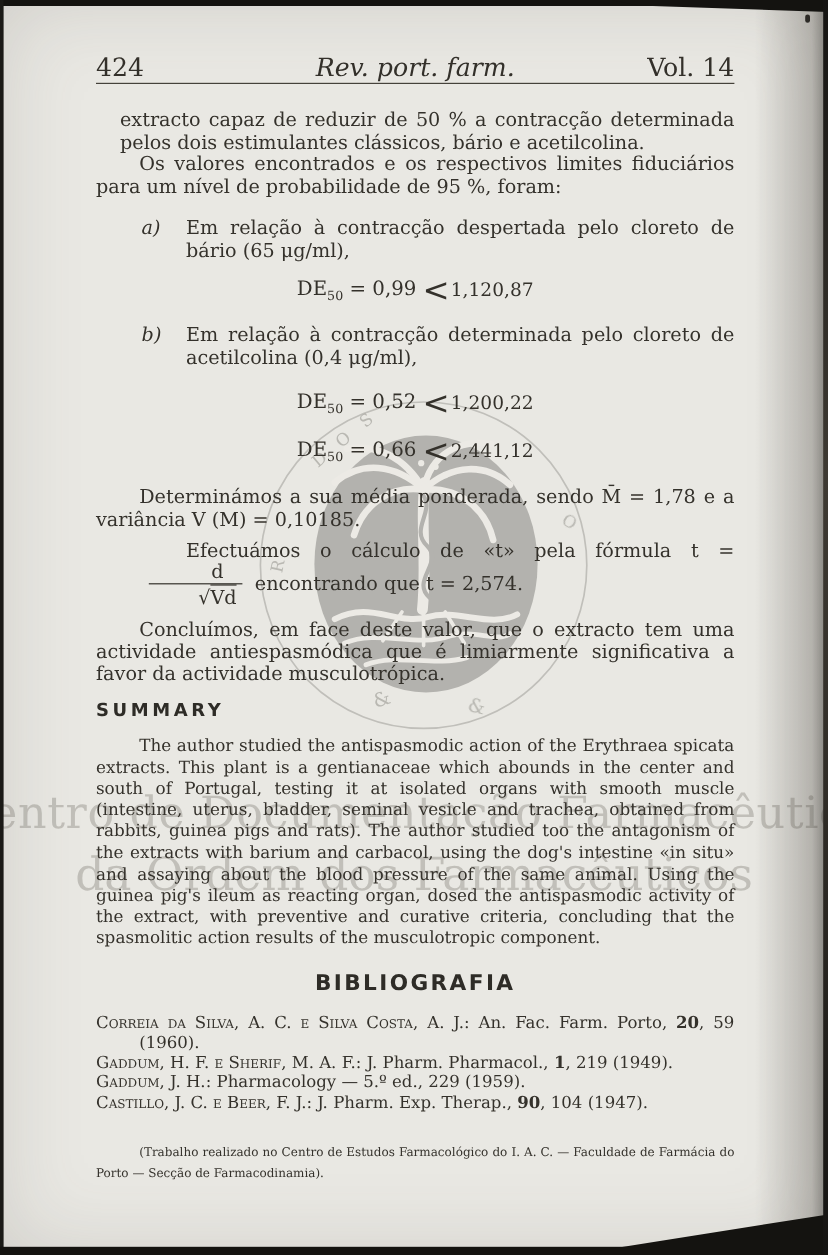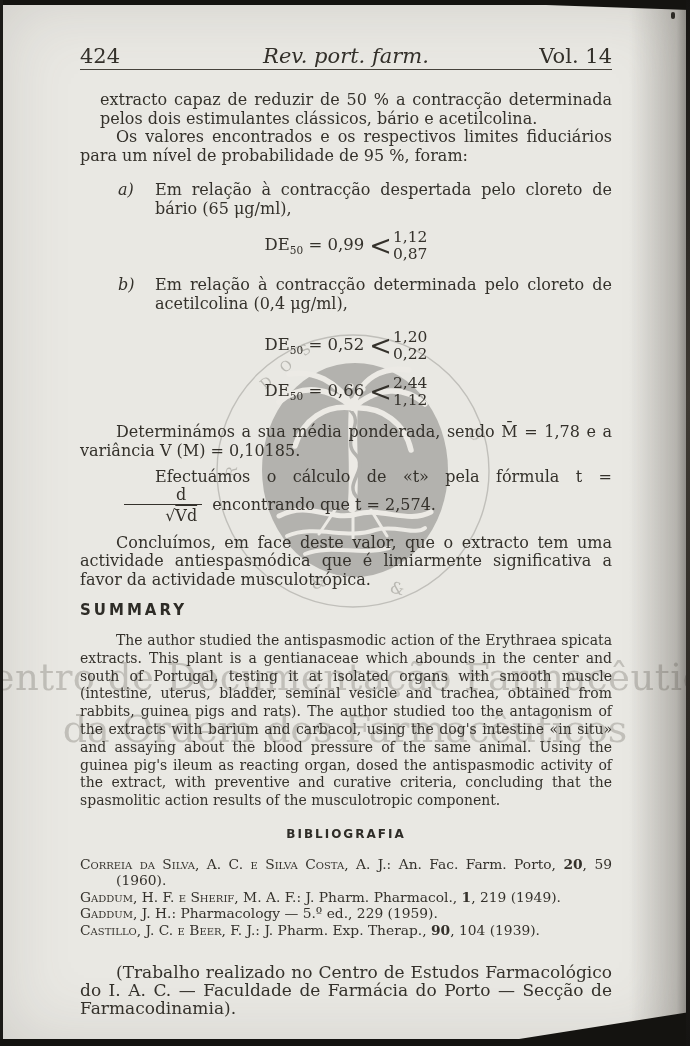--- a/index.html
+++ b/index.html
@@ -45,40 +45,40 @@
   .mt-p4{margin-top:8px;margin-left:39px;}
   .mt-p5{margin-top:10px;}
 
   .item{margin:16px 0 0 38px;display:flex;}
   .item-label{font-style:italic;width:37px;flex:none;font-size:16px;line-height:18.5px;}
   .item-text{flex:1;text-align:justify;font-size:16px;line-height:18.5px;}
 
   .formula{margin-top:11px;display:flex;justify-content:center;align-items:center;font-size:16.5px;}
   .formula sub{font-size:10.5px;}
   .f-lt{font-size:27px;line-height:1;margin-left:5px;font-weight:400;}
-  .f-stack{display:inline-flex;flex-direction:column;font-size:15.5px;line-height:16.5px;margin-left:1px;text-align:left;}
+  .f-stack{display:inline-flex;flex-direction:row;font-size:15.5px;line-height:16.5px;margin-left:1px;text-align:left;}
 
   .frac{display:inline-flex;flex-direction:column;text-align:center;vertical-align:middle;margin:0 5px;}
   .frac-num{display:block;border-bottom:1.3px solid #34312b;padding:0 16px 2px;line-height:15px;}
   .frac-den{display:block;padding-top:2px;line-height:17px;}
   .ovl{text-decoration:overline;}
 
   .summary-h{margin:12px 0 0;text-align:left;
     font-family:"DejaVu Sans","Liberation Sans",sans-serif;font-weight:bold;font-size:15px;letter-spacing:3px;color:#2e2c27;}
   .summary-p{margin-top:13px;font-size:14px;line-height:17.8px;}
 
   .bib-h{margin:17px 0 0;text-align:center;
-    font-family:"DejaVu Sans","Liberation Sans",sans-serif;font-weight:bold;font-size:12px;letter-spacing:2px;color:#2e2c27;}
+    font-family:"DejaVu Sans","Liberation Sans",sans-serif;font-weight:bold;font-size:18px;letter-spacing:2px;color:#2e2c27;}
   .bib{margin-top:15px;font-size:13.8px;line-height:16.5px;}
   .bib-entry{padding-left:36px;text-indent:-36px;text-align:justify;margin:0;}
   .bib-authors{font-variant:small-caps;}
   .bib-journal{}
   .bib-vol{font-weight:bold;}
 
-  .footer-note{margin-top:25px;font-size:17px;line-height:18px;text-indent:36px;text-align:justify;}
+  .footer-note{margin-top:25px;font-size:10px;line-height:18px;text-indent:36px;text-align:justify;}
 </style>
 </head>
 <body>
 
 <div class="page">
 
   <svg class="stamp" viewBox="0 0 280 286" xmlns="http://www.w3.org/2000/svg">
     <circle cx="140" cy="143" r="136" fill="none" stroke="#c0bfba" stroke-width="1.4"></circle>
     <ellipse cx="142" cy="142" rx="93" ry="107" fill="#b3b2ae"></ellipse>
     <g stroke="#eceae5" fill="none" stroke-linecap="round">
@@ -183,21 +183,21 @@
       <p class="bib-entry">
         <span class="bib-authors">Correia da Silva, A. C. e Silva Costa, A. J.</span><span>: </span><span class="bib-journal">An. Fac. Farm. Porto</span><span>, </span><span class="bib-vol">20</span><span>, 59 (1960).</span>
       </p>
       <p class="bib-entry">
         <span class="bib-authors">Gaddum, H. F. e Sherif, M. A. F.</span><span>: </span><span class="bib-journal">J. Pharm. Pharmacol.</span><span>, </span><span class="bib-vol">1</span><span>, 219 (1949).</span>
       </p>
       <p class="bib-entry">
         <span class="bib-authors">Gaddum, J. H.</span><span>: </span><span class="bib-journal"></span><span></span><span class="bib-vol"></span><span>Pharmacology — 5.º ed., 229 (1959).</span>
       </p>
       <p class="bib-entry">
-        <span class="bib-authors">Castillo, J. C. e Beer, F. J.</span><span>: </span><span class="bib-journal">J. Pharm. Exp. Therap.</span><span>, </span><span class="bib-vol">90</span><span>, 104 (1939).</span>
+        <span class="bib-authors">Castillo, J. C. e Beer, F. J.</span><span>: </span><span class="bib-journal">J. Pharm. Exp. Therap.</span><span>, </span><span class="bib-vol">90</span><span>, 104 (1947).</span>
       </p>
     </div>
 
     <p class="footer-note">(Trabalho realizado no Centro de Estudos Farmacológico do I. A. C. — Faculdade de Farmácia do Porto — Secção de Farmacodinamia).</p>
   </div>
 
   <div class="vignette"></div>
   <div class="edge-right-shadow"></div>
   <div class="edge-top"></div>
   <div class="edge-top-right"></div>

